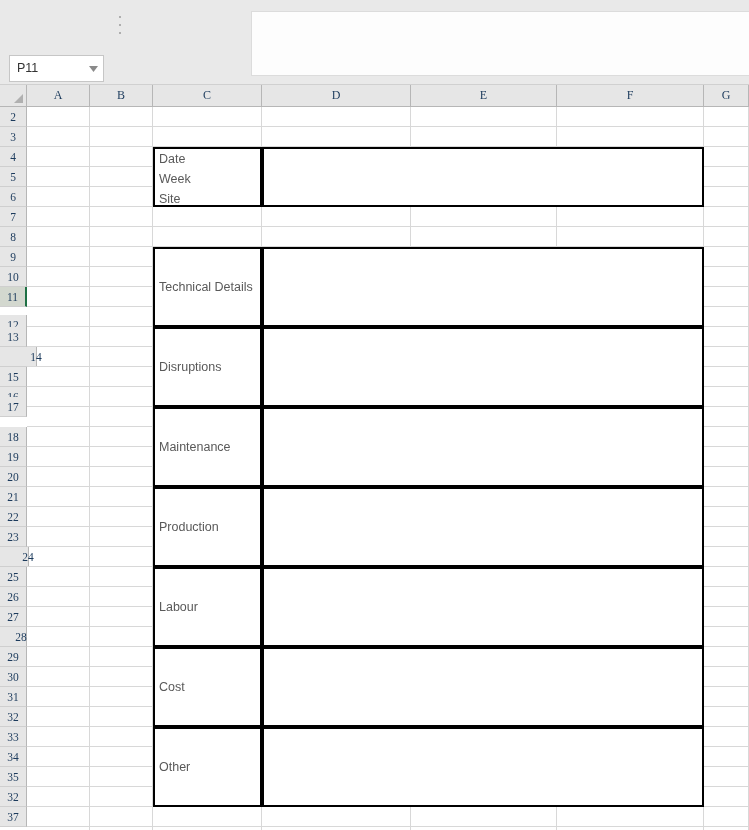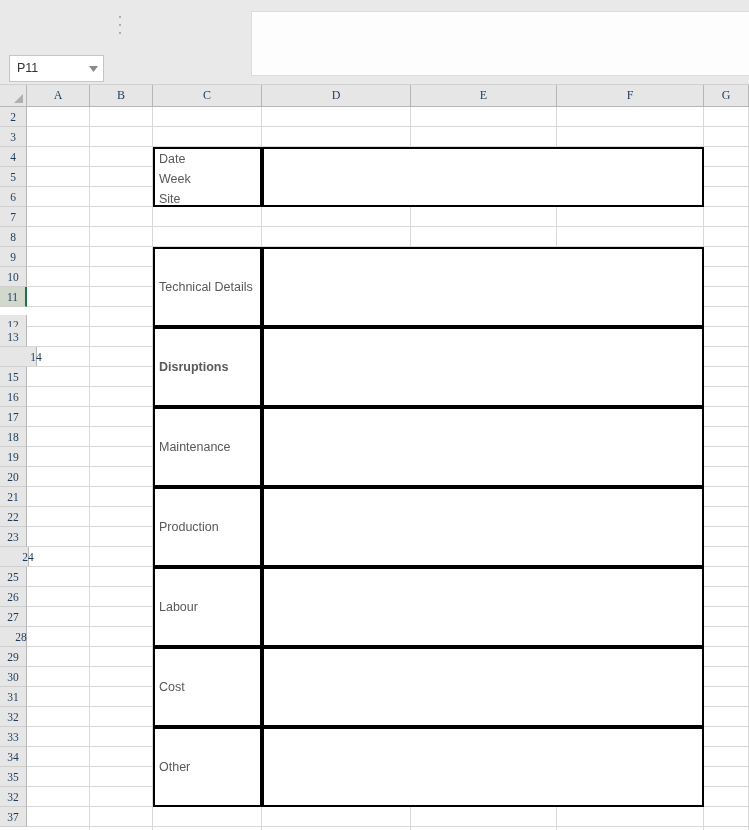--- a/index.html
+++ b/index.html
@@ -290,21 +290,21 @@
       <div class="rowhead" style="top: 100px;">7</div>
       <div class="rowhead" style="top: 120px;">8</div>
       <div class="rowhead" style="top: 140px;">9</div>
       <div class="rowhead" style="top: 160px;">10</div>
       <div class="rowhead selected" style="top: 180px;">11</div>
       <div class="rowhead" style="top: 200px; margin-top: 8px;">12</div>
       <div class="rowhead" style="top: 220px;">13</div>
       <div class="rowhead" style="top: 240px; padding-left: 36px;">14</div>
       <div class="rowhead" style="top: 260px;">15</div>
       <div class="rowhead" style="top: 280px;">16</div>
-      <div class="rowhead" style="top: 300px;">17</div>
+      <div class="rowhead" style="top: 290px;">17</div>
       <div class="rowhead" style="top: 320px;">18</div>
       <div class="rowhead" style="top: 340px;">19</div>
       <div class="rowhead" style="top: 360px;">20</div>
       <div class="rowhead" style="top: 380px;">21</div>
       <div class="rowhead" style="top: 400px;">22</div>
       <div class="rowhead" style="top: 420px;">23</div>
       <div class="rowhead" style="top: 440px; padding-left: 28px;">24</div>
       <div class="rowhead" style="top: 460px;">25</div>
       <div class="rowhead" style="top: 480px;">26</div>
       <div class="rowhead" style="top: 500px;">27</div>
@@ -368,21 +368,21 @@
       </div>
     <div id="formboxes">
         <div class="box-label" style="left: 126px; top: 40px; width: 109px; height: 60px; display: block; padding-left: 0px;">
           <div class="stack-label" style="top: 0px;">Date</div>
           <div class="stack-label" style="top: 20px;">Week</div>
           <div class="stack-label" style="top: 40px;">Site</div>
         </div>
         <div class="box-entry" style="left: 235px; top: 40px; width: 442px; height: 60px;"></div>
         <div class="box-label" style="left: 126px; top: 140px; width: 109px; height: 80px;">Technical Details</div>
         <div class="box-entry" style="left: 235px; top: 140px; width: 442px; height: 80px;"></div>
-        <div class="box-label" style="left: 126px; top: 220px; width: 109px; height: 80px; font-weight: bold;">Disruptions</div>
+        <div class="box-label" style="left: 126px; top: 220px; width: 109px; height: 80px;">Disruptions</div>
         <div class="box-entry" style="left: 235px; top: 220px; width: 442px; height: 80px;"></div>
         <div class="box-label" style="left: 126px; top: 300px; width: 109px; height: 80px;">Maintenance</div>
         <div class="box-entry" style="left: 235px; top: 300px; width: 442px; height: 80px;"></div>
         <div class="box-label" style="left: 126px; top: 380px; width: 109px; height: 80px;">Production</div>
         <div class="box-entry" style="left: 235px; top: 380px; width: 442px; height: 80px;"></div>
         <div class="box-label" style="left: 126px; top: 460px; width: 109px; height: 80px;">Labour</div>
         <div class="box-entry" style="left: 235px; top: 460px; width: 442px; height: 80px;"></div>
         <div class="box-label" style="left: 126px; top: 540px; width: 109px; height: 80px;">Cost</div>
         <div class="box-entry" style="left: 235px; top: 540px; width: 442px; height: 80px;"></div>
         <div class="box-label" style="left: 126px; top: 620px; width: 109px; height: 80px;">Other</div>

